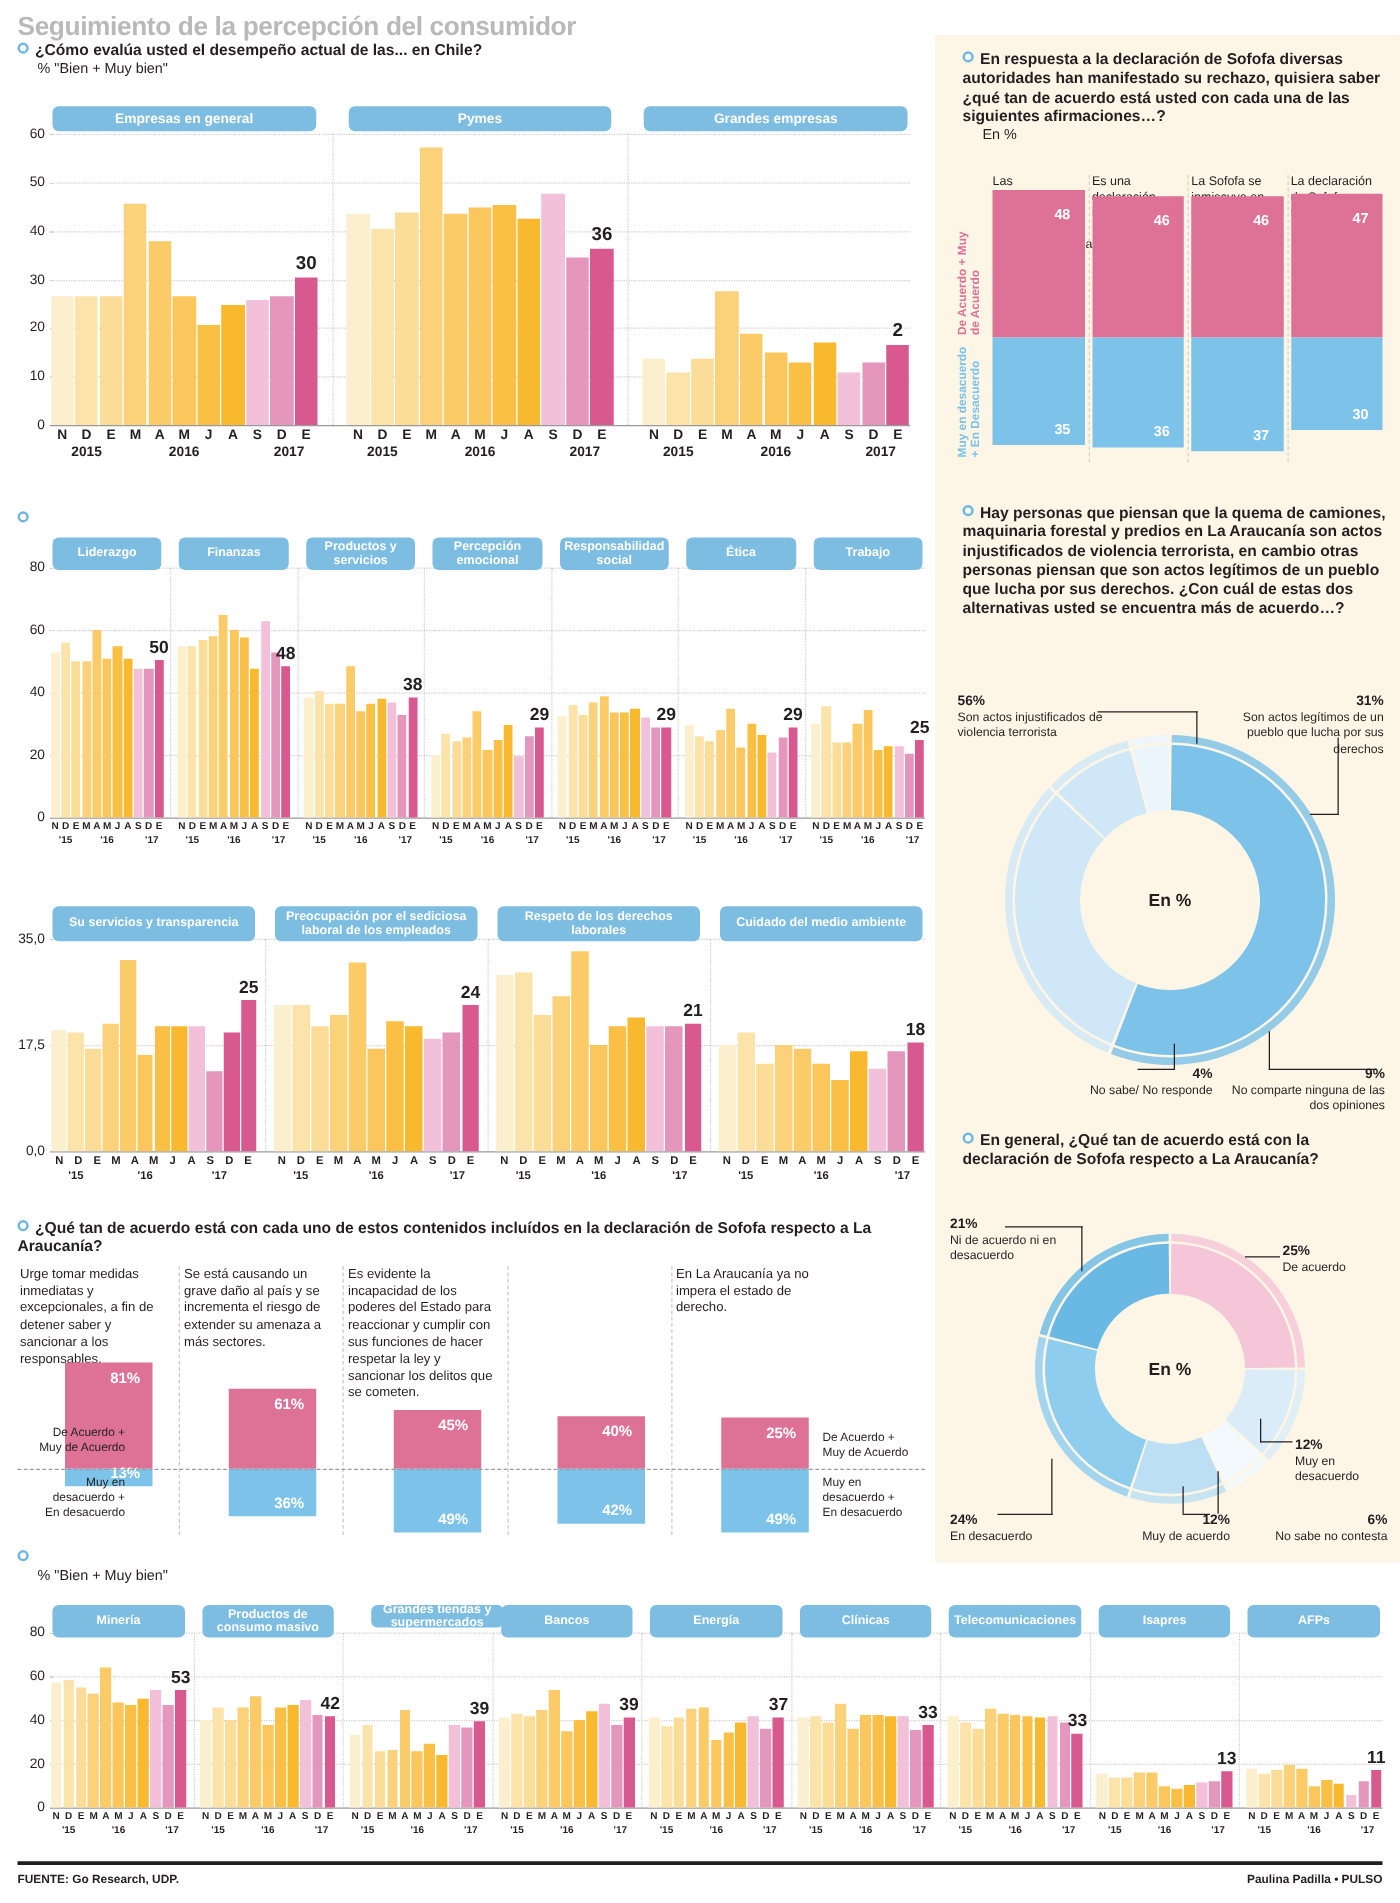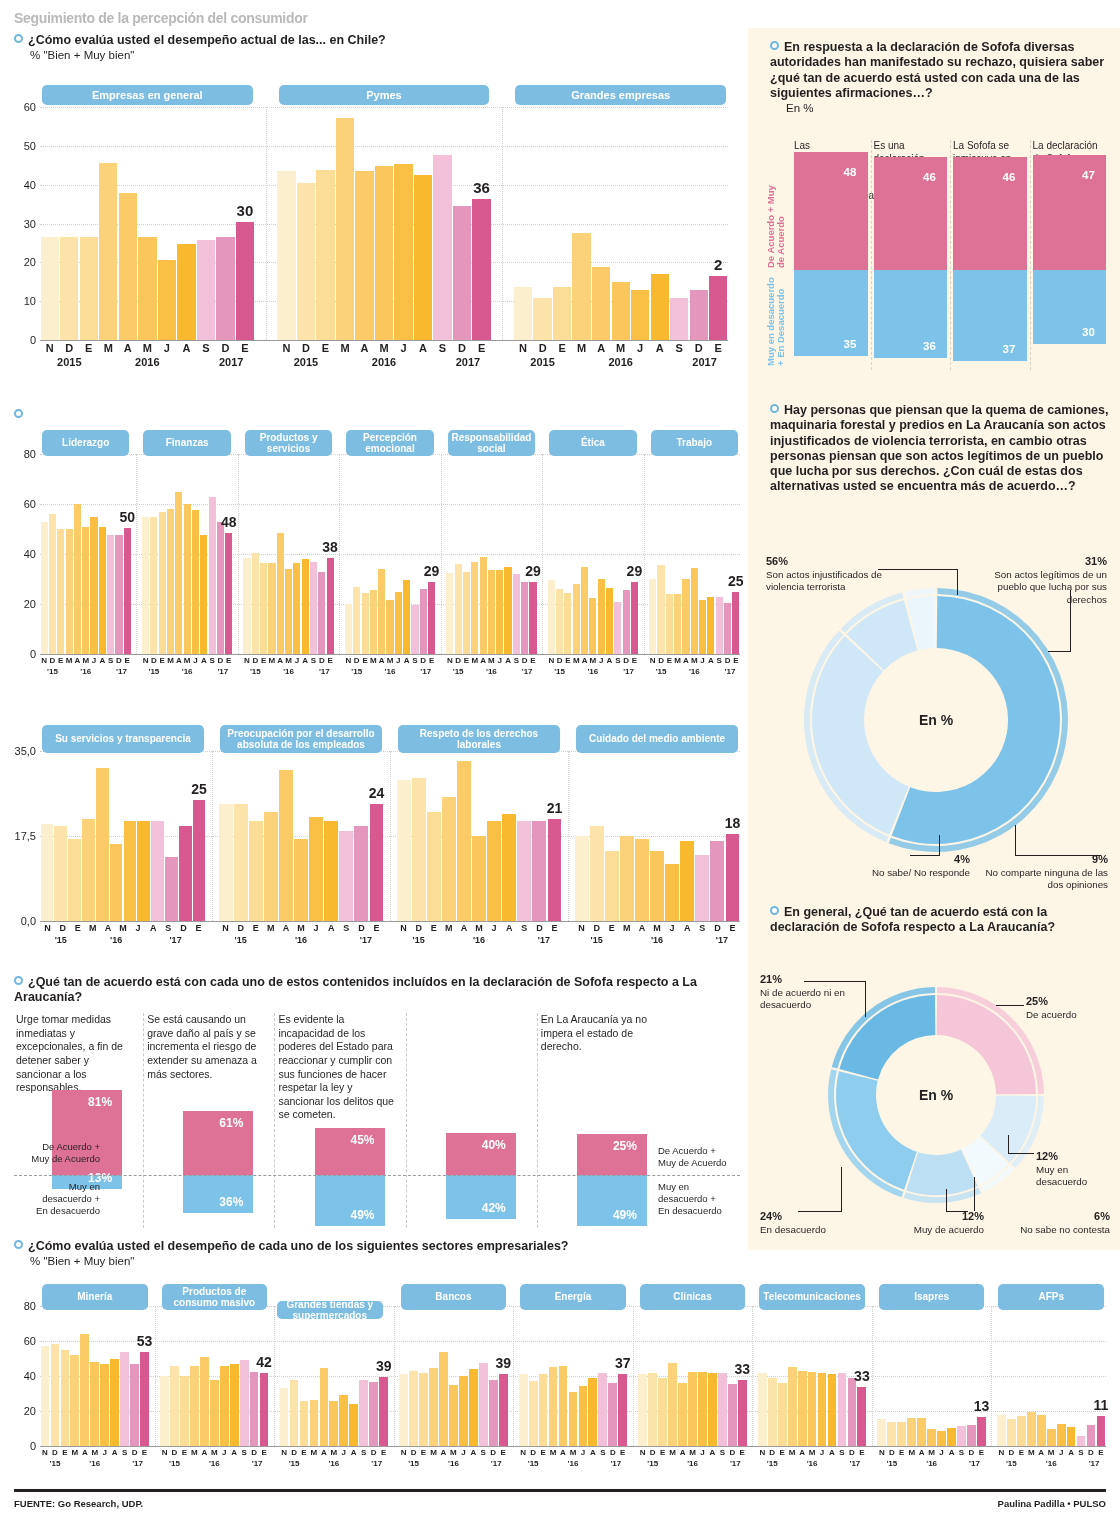--- a/index.html
+++ b/index.html
@@ -10,21 +10,21 @@
     font-family:"Liberation Sans", sans-serif;
     color:#231f20;
     position:relative;
     overflow:hidden;
   }
   .page { position:relative; width:1120px; height:1522px; }
 
   
   .main-title{
     position:absolute; left:14px; top:10px;
-    font-size:14px; font-weight:bold; color:#b9b9b9; letter-spacing:-0.3px;
+    font-size:21px; font-weight:bold; color:#b9b9b9; letter-spacing:-0.3px;
   }
 
   
   .q-bullet{
     display:inline-block; width:9px;height:9px;border-radius:50%;
     border:2.5px solid #6fb7df; background:#fff;
     margin-right:5px; vertical-align:1px;
   }
   .q-title{
     font-size:12.5px; font-weight:bold; line-height:1.22; color:#231f20;
@@ -510,21 +510,21 @@
           <div class="xm" style="font-size: 9px;">J</div>
           <div class="xm" style="font-size: 9px;">A</div>
           <div class="xm" style="font-size: 9px;">S</div>
           <div class="xm" style="font-size: 9px;">D</div>
           <div class="xm" style="font-size: 9px;">E</div>
         </div>
         <div class="xyear" style="left: 20.75px; top: 210px; font-size: 9px;">'15</div>
         <div class="xyear" style="left: 76.0833px; top: 210px; font-size: 9px;">'16</div>
         <div class="xyear" style="left: 135.567px; top: 210px; font-size: 9px;">'17</div>
         <div class="vsep" style="left: 172px; top: 26px; height: 170px;"></div>
-        <div class="pill" style="position: absolute; left: 180px; top: 0px; width: 162px; height: 28px; font-size: 10px;">Preocupación por el desarrollo absoluta de los empleados</div>
+        <div class="pill" style="position: absolute; left: 180px; top: 0px; width: 162px; height: 28px; font-size: 10px;">Preocupación por el sediciosa laboral de los empleados</div>
         <div style="position: absolute; left: 178px; top: 26px; width: 166px; height: 170px; display: flex; align-items: flex-end;">
           <div class="bar" style="height: 116.571px; background: rgb(252, 239, 206);"></div>
           <div class="bar" style="height: 116.571px; background: rgb(251, 227, 169);"></div>
           <div class="bar" style="height: 99.5714px; background: rgb(251, 221, 151);"></div>
           <div class="bar" style="height: 109.286px; background: rgb(251, 209, 121);"></div>
           <div class="bar" style="height: 150.571px; background: rgb(251, 203, 104);"></div>
           <div class="bar" style="height: 81.6px; background: rgb(251, 198, 91);"></div>
           <div class="bar" style="height: 104.429px; background: rgb(250, 191, 69);"></div>
           <div class="bar" style="height: 99.5714px; background: rgb(249, 185, 47);"></div>
           <div class="bar" style="height: 89.8571px; background: rgb(242, 192, 216);"></div>
@@ -650,21 +650,21 @@
         <div class="ara-num" style="left: 598.92px; top: 195.45px;">49%</div>
         <div class="ara-mid" style="left: 0px; top: 162px; width: 726px;"></div>
         <div class="ara-leg" style="left: 0px; top: 128px; width: 86px; text-align: right;">De Acuerdo +<br>Muy de Acuerdo</div>
         <div class="ara-leg" style="left: 0px; top: 168px; width: 86px; text-align: right;">Muy en<br>desacuerdo +<br>En desacuerdo</div>
         <div class="ara-leg" style="right: 0px; top: 132px; width: 82px; text-align: left;">De Acuerdo +<br>Muy de Acuerdo</div>
         <div class="ara-leg" style="right: 0px; top: 168px; width: 82px; text-align: left;">Muy en<br>desacuerdo +<br>En desacuerdo</div>
       </div>
 
     <div class="sec" style="left:14px; top:1239px; width:726px;">
       <div class="q-title">
-        <span class="q-bullet"></span><span>¿Cómo evalúa usted el desempeño de cada uno de los siguientes sectores empresariales?</span>
+        <span class="q-bullet"></span>
       </div>
       <div class="q-sub">% "Bien + Muy bien"</div>
     </div>
   </div>
 
   <div id="chart5" class="sec" style="left:40px; top:1284px; width:1066px; height:200px;">
       <div class="plot" style="position: absolute; left: 0px; top: 22px; width: 1066px; height: 140px;">
         <div class="gridline" style="top: 0px;"></div>
         <div class="ylab" style="top: 0px;">80</div>
         <div class="gridline" style="top: 35px;"></div>
@@ -733,21 +733,21 @@
         <div class="xm" style="font-size: 8px;">J</div>
         <div class="xm" style="font-size: 8px;">A</div>
         <div class="xm" style="font-size: 8px;">S</div>
         <div class="xm" style="font-size: 8px;">D</div>
         <div class="xm" style="font-size: 8px;">E</div>
       </div>
       <div class="xyear" style="left: 134.495px; top: 175px; font-size: 8px;">'15</div>
       <div class="xyear" style="left: 174.333px; top: 175px; font-size: 8px;">'16</div>
       <div class="xyear" style="left: 217.16px; top: 175px; font-size: 8px;">'17</div>
       <div class="vsep" style="left: 234.111px; top: 22px; height: 140px;"></div>
-      <div class="pill" style="position: absolute; left: 237px; top: 0px; width: 105.556px; height: 18px; font-size: 10px; margin-top: 17px;">Grandes tiendas y supermercados</div>
+      <div class="pill" style="position: absolute; left: 257px; top: 0px; width: 105.556px; height: 18px; font-size: 10px;">Grandes tiendas y supermercados</div>
       <div style="position: absolute; left: 239.111px; top: 22px; width: 109.556px; height: 140px; display: flex; align-items: flex-end;">
         <div class="bar" style="height: 57.75px; background: rgb(252, 239, 206);"></div>
         <div class="bar" style="height: 66.5px; background: rgb(251, 227, 169);"></div>
         <div class="bar" style="height: 44.625px; background: rgb(251, 221, 151);"></div>
         <div class="bar" style="height: 46.375px; background: rgb(251, 209, 121);"></div>
         <div class="bar" style="height: 77.875px; background: rgb(251, 203, 104);"></div>
         <div class="bar" style="height: 44.625px; background: rgb(251, 198, 91);"></div>
         <div class="bar" style="height: 50.75px; background: rgb(250, 191, 69);"></div>
         <div class="bar" style="height: 42px; background: rgb(249, 185, 47);"></div>
         <div class="bar" style="height: 65.625px; background: rgb(242, 192, 216);"></div>

